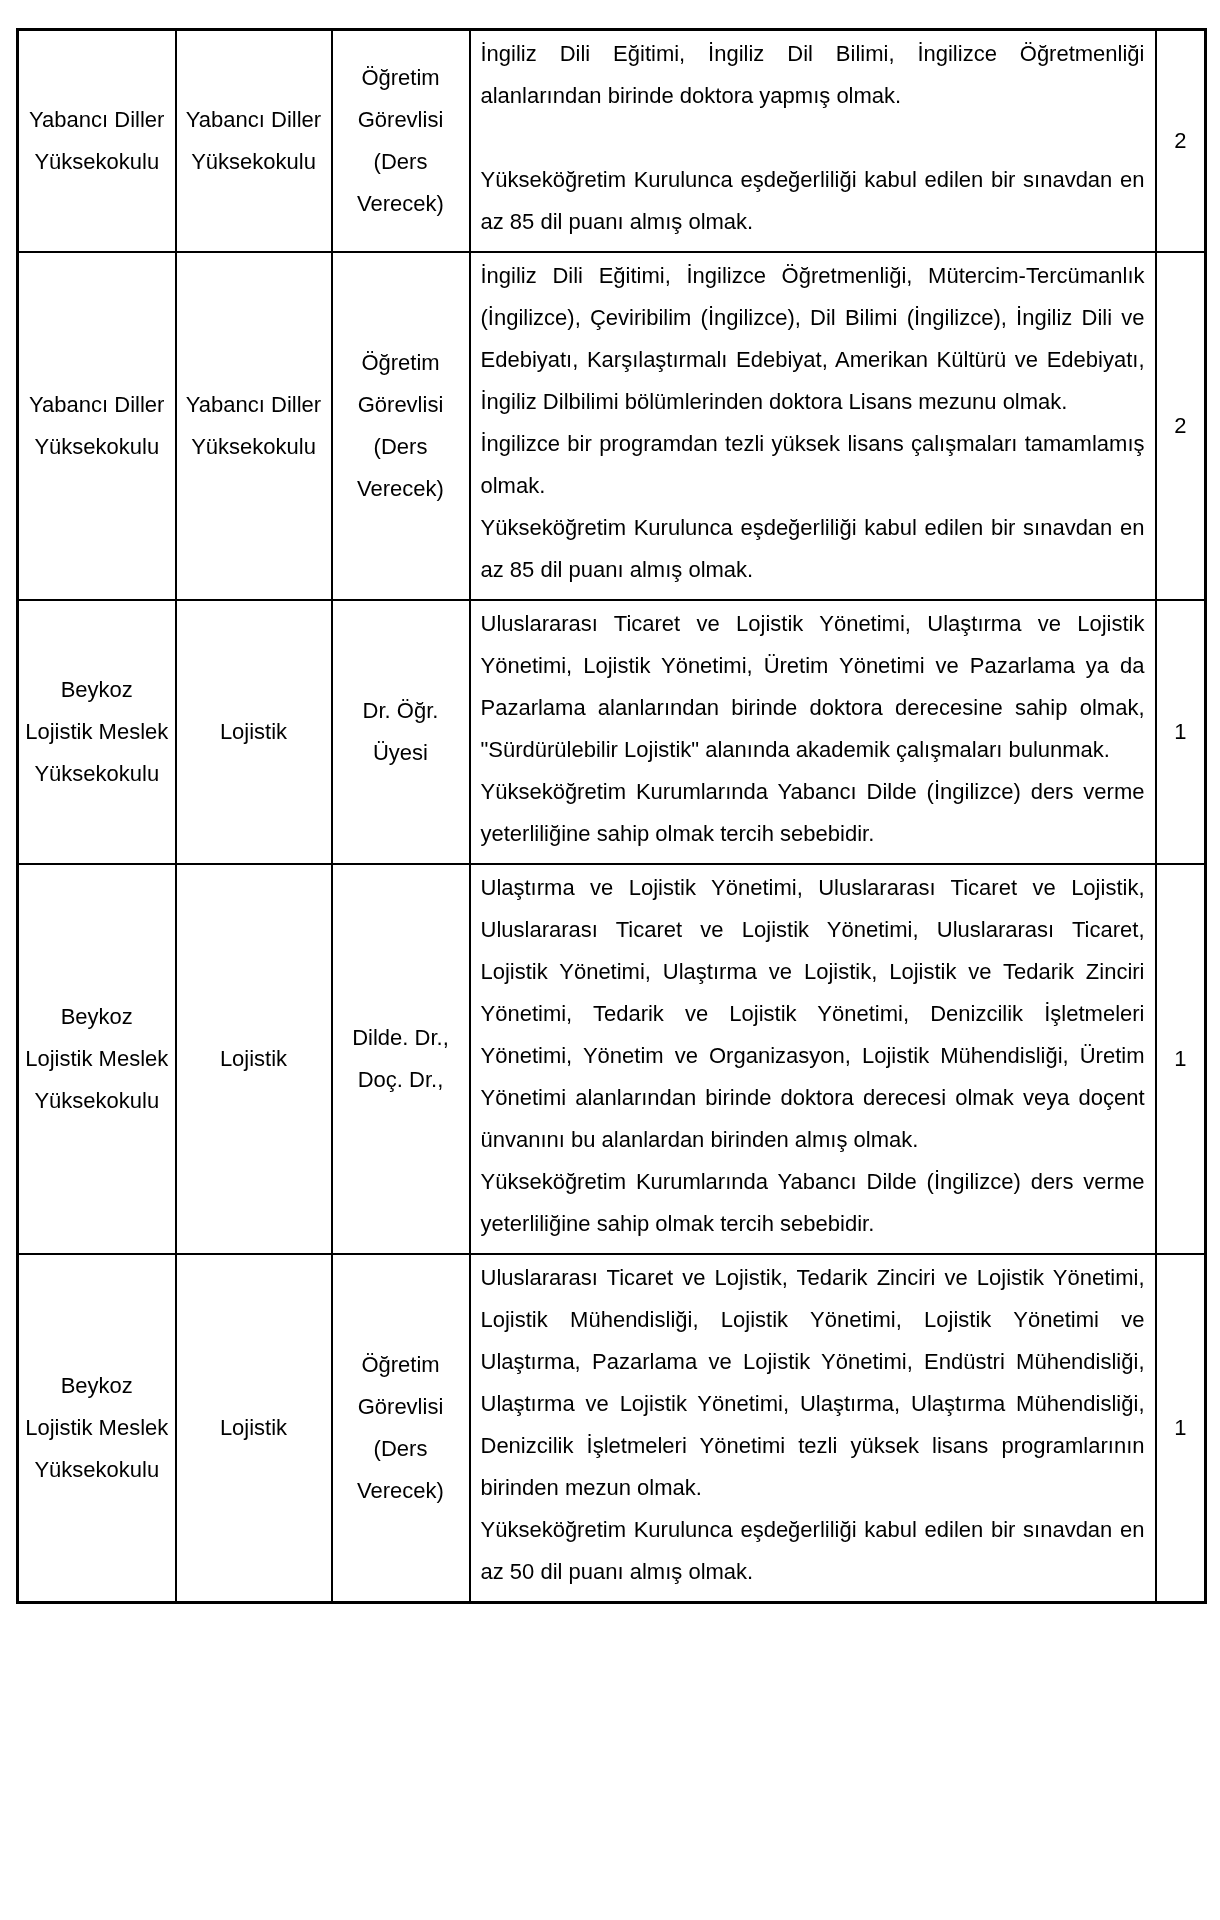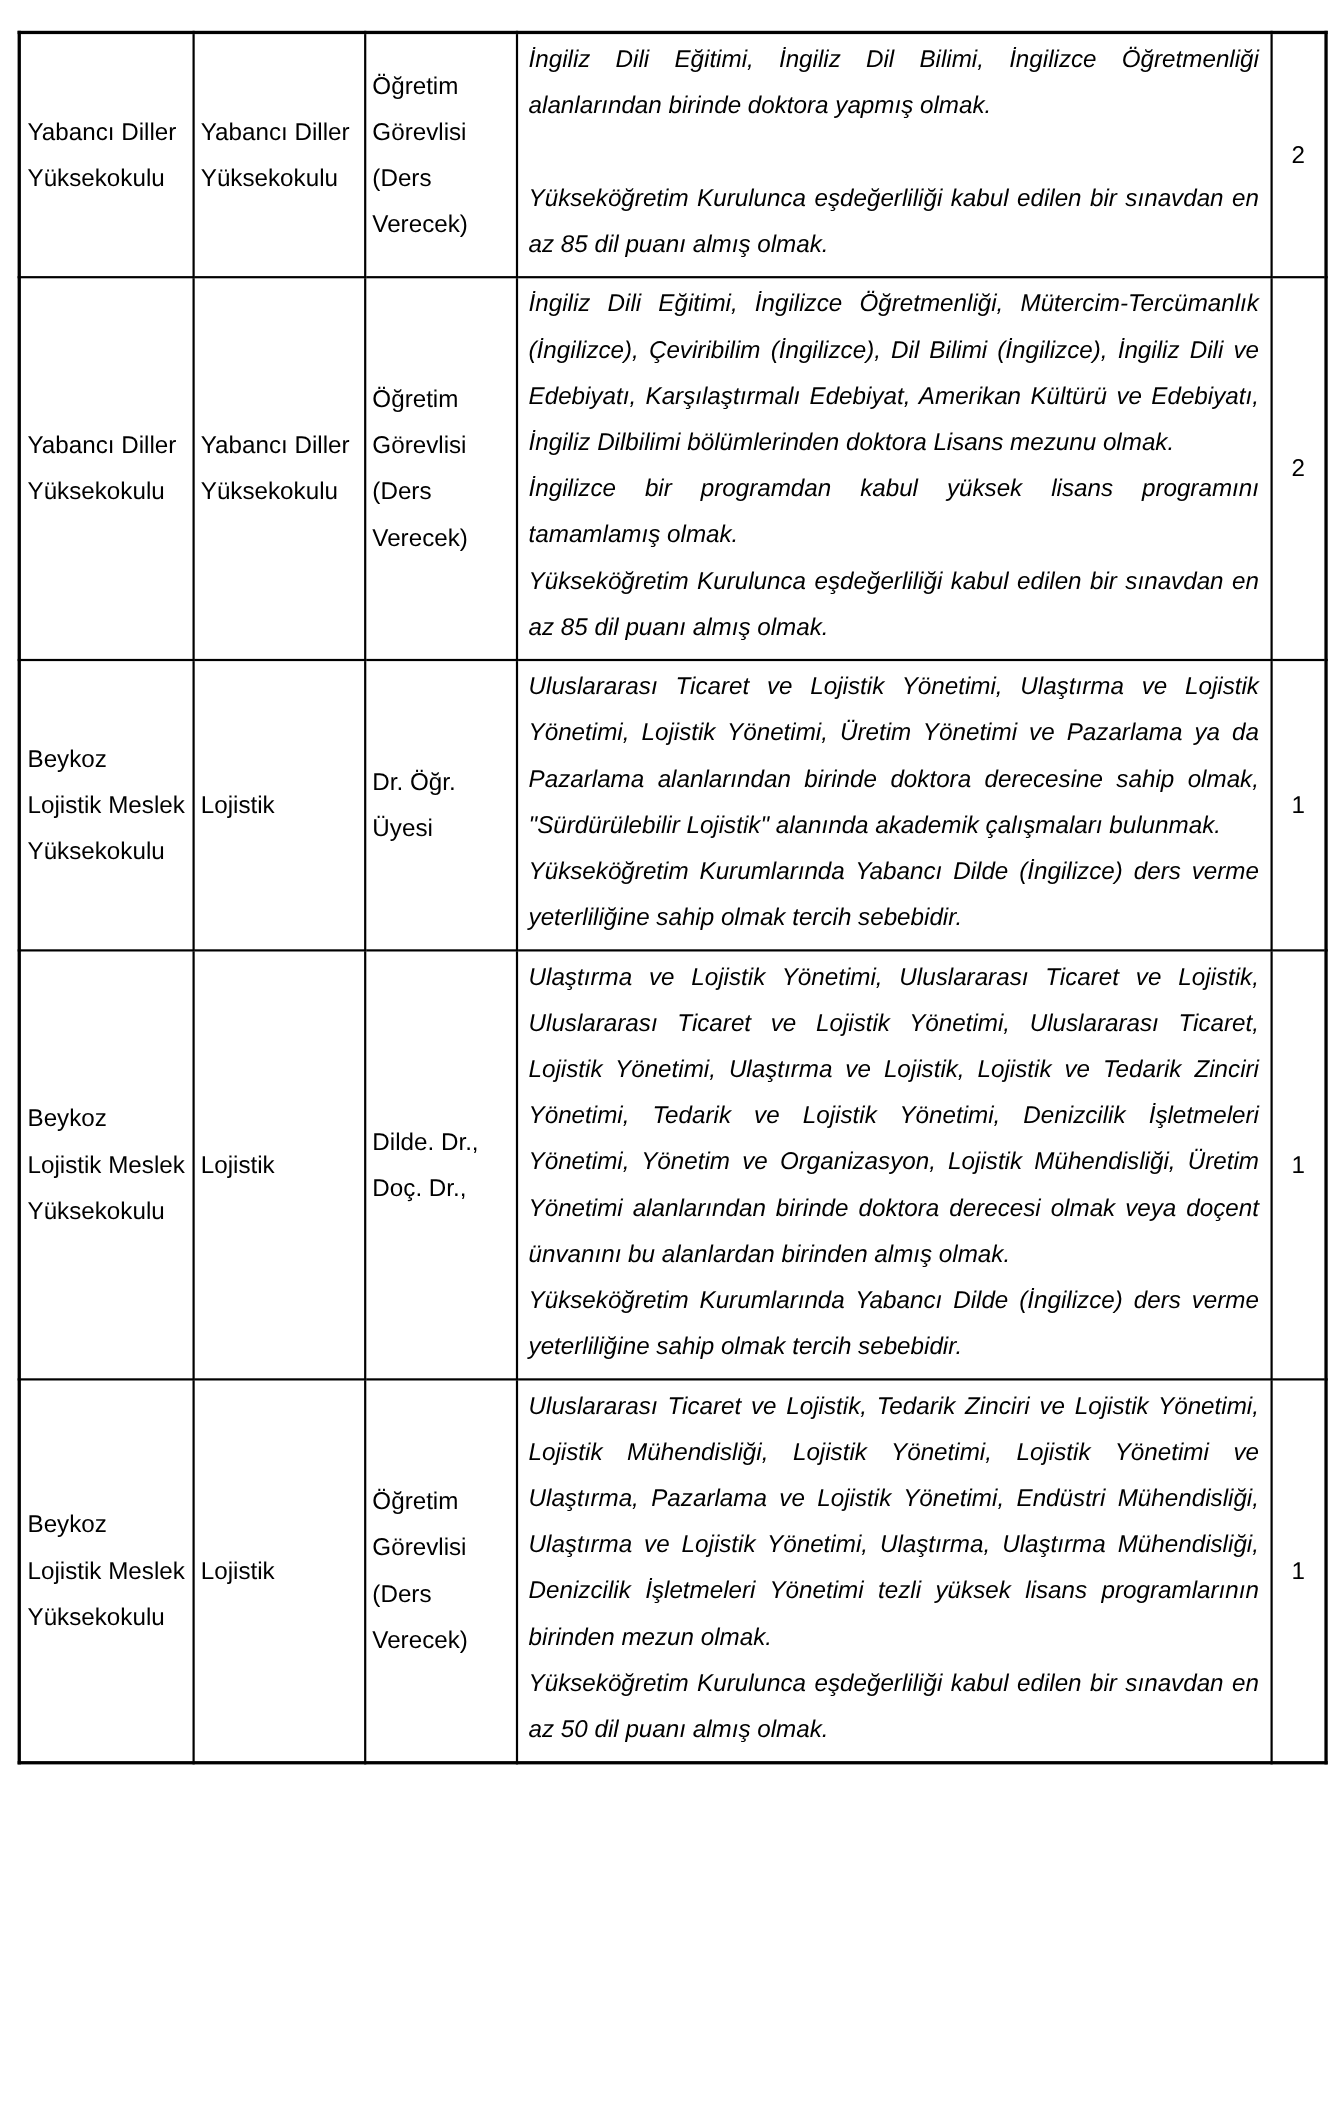--- a/index.html
+++ b/index.html
@@ -25,30 +25,30 @@
     }
     td {
       border: 2px solid #000;
       font-size: 22px;
       line-height: 42px;
       vertical-align: middle;
       overflow: hidden;
       word-wrap: break-word;
     }
     td.center {
+      text-align: center;
       padding: 4px 6px;
     }
     td.req {
       vertical-align: top;
       text-align: justify;
       padding: 2px 10px 8px 10px;
     }
     td.req p {
       margin: 0;
-      font-style: italic;
     }
     td.req.gap p + p {
       margin-top: 42px;
     }
     td.count {
       text-align: center;
       padding: 4px 2px;
     }
   </style>
 </head>
@@ -75,21 +75,21 @@
         </td>
         <td class="count">2</td>
       </tr>
 
       <tr>
         <td class="center">Yabancı Diller Yüksekokulu</td>
         <td class="center">Yabancı Diller Yüksekokulu</td>
         <td class="center">Öğretim Görevlisi (Ders Verecek)</td>
         <td class="req">
           <p>İngiliz Dili Eğitimi, İngilizce Öğretmenliği, Mütercim-Tercümanlık (İngilizce), Çeviribilim (İngilizce), Dil Bilimi (İngilizce), İngiliz Dili ve Edebiyatı, Karşılaştırmalı Edebiyat, Amerikan Kültürü ve Edebiyatı, İngiliz Dilbilimi bölümlerinden doktora Lisans mezunu olmak.</p>
-          <p>İngilizce bir programdan kabul yüksek lisans programını tamamlamış olmak.</p>
+          <p>İngilizce bir programdan tezli yüksek lisans çalışmaları tamamlamış olmak.</p>
           <p>Yükseköğretim Kurulunca eşdeğerliliği kabul edilen bir sınavdan en az 85 dil puanı almış olmak.</p>
         </td>
         <td class="count">2</td>
       </tr>
 
       <tr>
         <td class="center">Beykoz Lojistik Meslek Yüksekokulu</td>
         <td class="center">Lojistik</td>
         <td class="center">Dr. Öğr. Üyesi</td>
         <td class="req">

